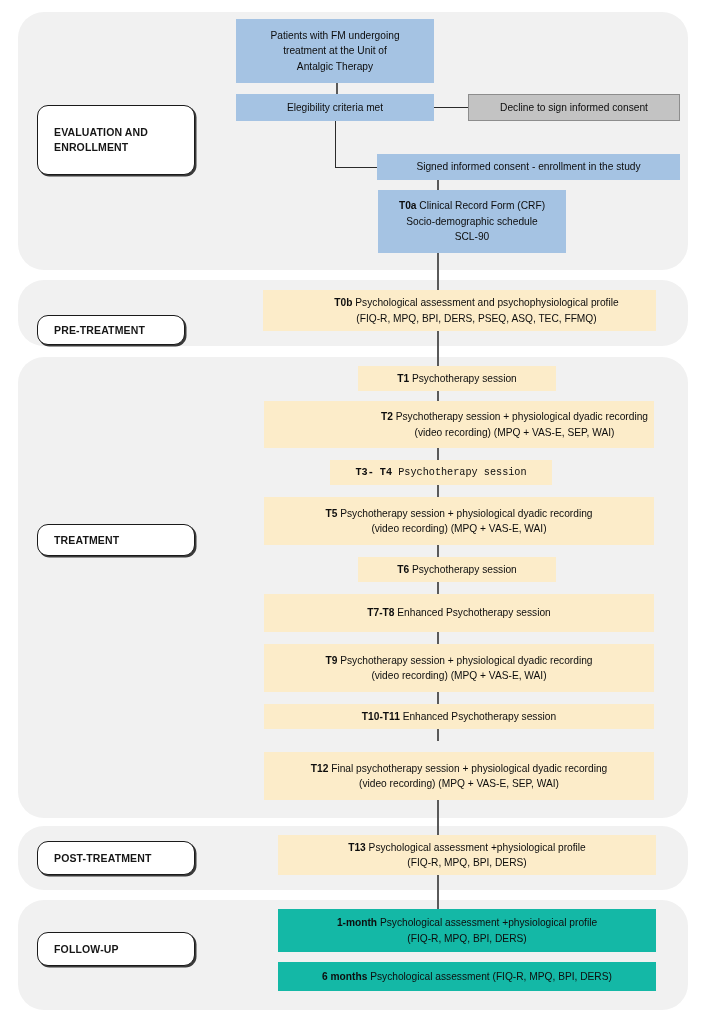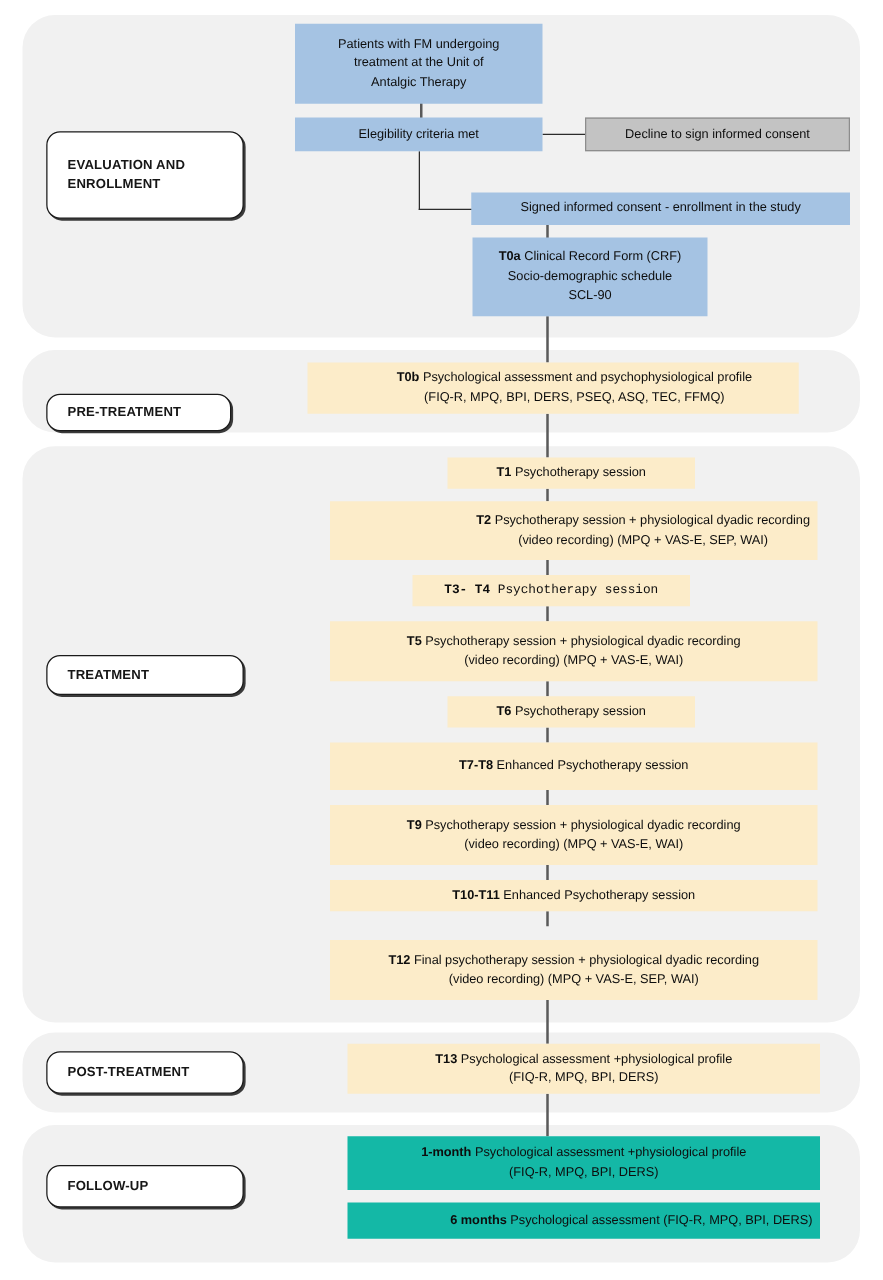--- a/index.html
+++ b/index.html
@@ -168,21 +168,21 @@
   </div>
 
   <div class="node blue" style="left:378px; top:190px; width:188px; height:63px;">
     <span>
       <span class="t"><b>T0a</b><span> Clinical Record Form (CRF)</span></span>
       <span class="t">Socio-demographic schedule</span>
       <span class="t">SCL-90</span>
     </span>
   </div>
 
-  <div class="node yellow" style="left:246px; top:290px; width:393px; height:41px;padding-left:40px;">
+  <div class="node yellow" style="left:263px; top:290px; width:393px; height:41px;padding-left:40px;">
     <span>
       <span class="t"><b>T0b</b><span> Psychological assessment and psychophysiological profile</span></span>
       <span class="t">(FIQ-R, MPQ, BPI, DERS, PSEQ, ASQ, TEC, FFMQ)</span>
     </span>
   </div>
 
   <div class="node yellow" style="left:358px; top:366px; width:198px; height:25px;">
     <span class="t"><b>T1</b><span> Psychotherapy session</span></span>
   </div>
 
@@ -237,17 +237,17 @@
     </span>
   </div>
 
   <div class="node gold" style="left:278px; top:909px; width:378px; height:43px;">
     <span>
       <span class="t"><b>1-month</b><span> Psychological assessment +physiological profile</span></span>
       <span class="t">(FIQ-R, MPQ, BPI, DERS)</span>
     </span>
   </div>
 
-  <div class="node gold" style="left:278px; top:962px; width:378px; height:29px;justify-content:flex-end;">
+  <div class="node gold" style="left:278px; top:962px; width:378px; height:29px;">
     <span class="t"><b>6 months</b><span> Psychological assessment (FIQ-R, MPQ, BPI, DERS)</span></span>
   </div>
 
 </div>
 
 </body></html>

